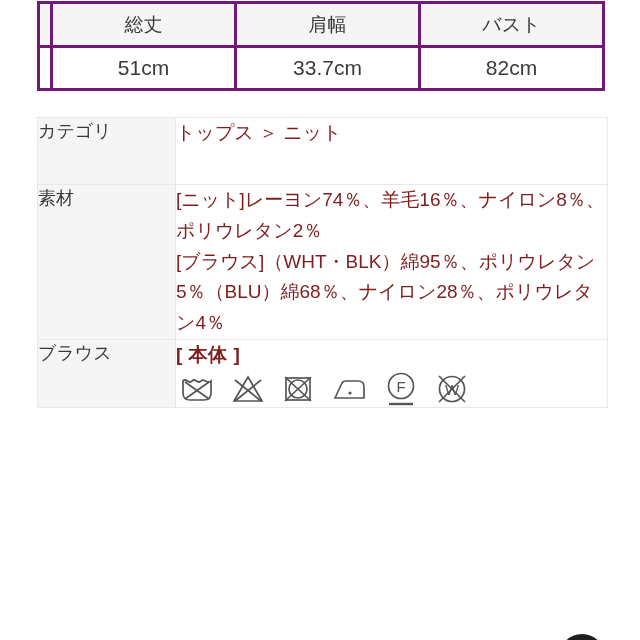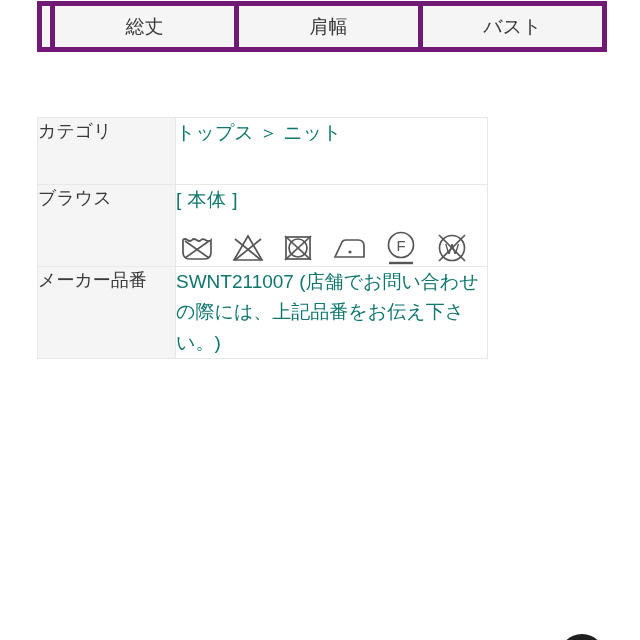--- a/index.html
+++ b/index.html
@@ -19,21 +19,21 @@
   
   .size-table {
     position: absolute;
     left: 37px;
     top: 1px;
     width: 566px;
     border-collapse: collapse;
     table-layout: fixed;
   }
   .size-table td, .size-table th {
-    border: 5px solid #701a75;
+    border: 3px solid #701a75;
     text-align: center;
     font-weight: normal;
     padding: 0;
   }
   .size-table tr.head-row th {
     background: #f5f5f5;
     height: 41px;
     font-size: 19px;
     color: #3a3a3a;
   }
@@ -44,57 +44,58 @@
     color: #3a3a3a;
   }
   .size-col-spacer { width: 13px; }
   .size-col { width: 184px; }
 
   
   .spec-table {
     position: absolute;
     left: 37px;
     top: 117px;
-    width: 451px;
+    width: 571px;
     border-collapse: collapse;
     table-layout: fixed;
   }
   .spec-table td {
     border: 1px solid #e8e8e8;
     vertical-align: top;
     padding: 0;
   }
   .spec-label {
     width: 138px;
     background: #f5f5f5;
     font-size: 18px;
     color: #3a3a3a;
     padding: 23px 0 0 19px;
     box-sizing: border-box;
     line-height: 1.5;
   }
   .spec-value {
     background: #ffffff;
     font-size: 19px;
-    color: #0f766e;
+    color: #7f1d1d;
     padding: 22px 16px 18px 18px;
     box-sizing: border-box;
     line-height: 1.62;
   }
   .row-category .spec-label,
   .row-category .spec-value { height: 67px; }
   .row-origin .spec-label,
   .row-origin .spec-value { height: 69px; }
 
   .mat-line { white-space: normal; }
 
   .care-head {
     font-size: 19px;
     letter-spacing: 0.5px;
-    margin-bottom: 14px;
+    margin-bottom: 0;
+    font-weight: bold;
   }
   .care-symbols {
     display: flex;
     align-items: center;
     gap: 17px;
     padding-left: 4px;
   }
   .care-symbols svg { display: block; }
 
   .maker-value { line-height: 1.6; }
@@ -120,35 +121,48 @@
     <col class="size-col">
     <col class="size-col">
   </colgroup>
   <tbody>
       <tr class="head-row">
     <th></th>
     <th>総丈</th>
     <th>肩幅</th>
     <th>バスト</th>
   </tr>
+  <tr class="val-row">
+    <td></td>
+    <td>51cm</td>
+    <td>33.7cm</td>
+    <td>82cm</td>
+  </tr>
 </tbody>
   </table>
 
 <table class="spec-table">
   <colgroup>
     <col style="width:138px">
     <col>
   </colgroup>
 
   <tbody>
       <tr class="row-category">
     <td class="spec-label">カテゴリ</td>
     <td class="spec-value">トップス ＞ ニット</td>
   </tr>
 
+  <tr class="row-material">
+    <td class="spec-label">素材</td>
+    <td class="spec-value">
+      <div class="mat-line">[ニット]レーヨン74％、羊毛16％、ナイロン8％、ポリウレタン2％</div>
+      <div class="mat-line">[ブラウス]（WHT・BLK）綿95％、ポリウレタン5％（BLU）綿68％、ナイロン28％、ポリウレタン4％</div>
+    </td>
+  </tr>
 
   <tr class="row-care">
     <td class="spec-label">ブラウス</td>
     <td class="spec-value">
       <div class="care-head">[ 本体 ]</div>
       <div class="care-symbols">
 
         <span>
           <svg width="34" height="32" viewBox="0 0 34 32" fill="none" stroke="#565656" stroke-width="1.7">
             <path d="M3 8 C6 4, 9 12, 12 8 C15 4, 18 12, 21 8 C24 4, 27 12, 31 8 L31 20 Q31 27 24 27 L10 27 Q3 27 3 20 Z"></path>
@@ -196,20 +210,16 @@
             <line x1="4" y1="4" x2="30" y2="30"></line>
             <line x1="30" y1="4" x2="4" y2="30"></line>
           </svg>
         </span>
 
       </div>
     </td>
   </tr>
 
 
-  <tr class="row-maker">
-    <td class="spec-label">メーカー品番</td>
-    <td class="spec-value maker-value">SWNT211007 (店舗でお問い合わせの際には、上記品番をお伝え下さい。)</td>
-  </tr>
 </tbody>
   </table>
 
 <div class="fab"></div>
 
 </body></html>

